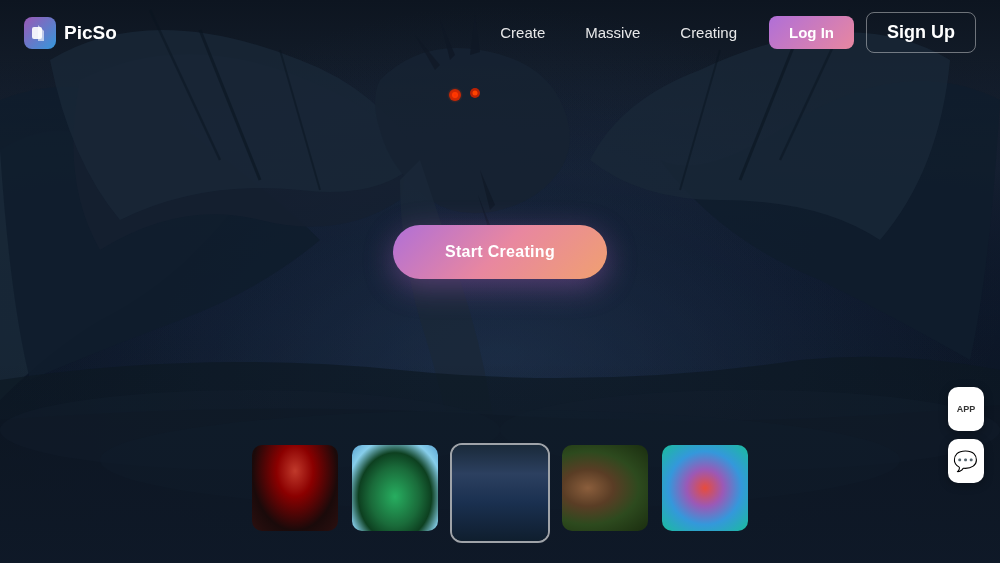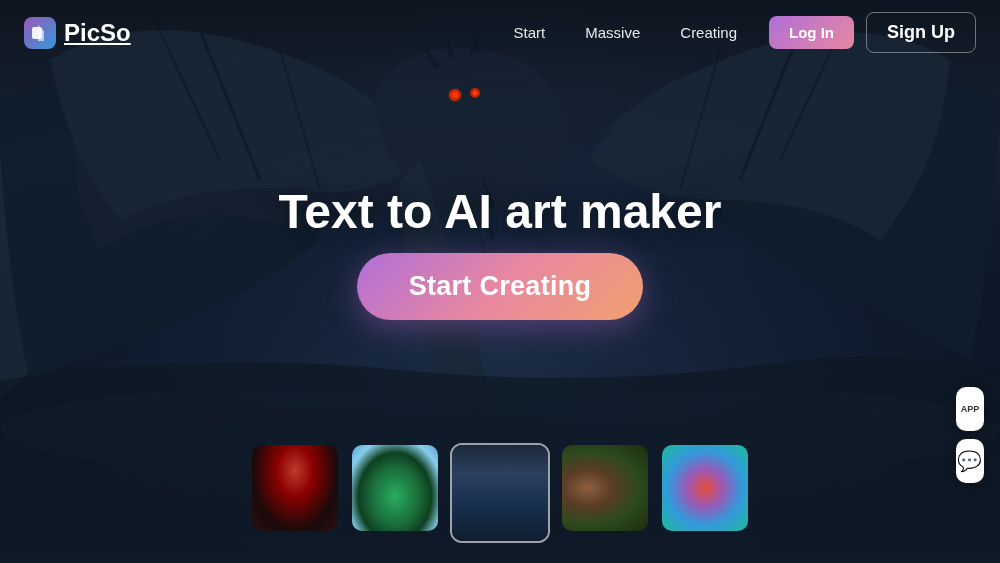--- a/index.html
+++ b/index.html
@@ -78,23 +78,22 @@
       display: flex;
       align-items: center;
       justify-content: center;
       color: white;
       font-size: 16px;
       font-weight: bold;
     }
 
     .logo-text {
       color: white;
-      font-size: 24px;
+      font-size: 19px;
       font-weight: 700;
-      text-decoration: underline;
     }
 
     .nav-links {
       display: flex;
       align-items: center;
       gap: 8px;
     }
 
     .nav-link {
       color: rgba(255,255,255,0.9);
@@ -157,21 +156,21 @@
     .hero-subtitle {
       color: rgba(255,255,255,0.75);
       font-size: 16px;
       text-align: center;
       margin-bottom: 36px;
     }
 
     .btn-start {
       background: linear-gradient(135deg, #b06fd8, #e887a0, #f0a070);
       color: white;
-      font-size: 27px;
+      font-size: 16px;
       font-weight: 700;
       padding: 18px 52px;
       border-radius: 50px;
       cursor: pointer;
       border: none;
       box-shadow: 0 8px 30px rgba(180,100,200,0.4);
       letter-spacing: 0.3px;
     }
 
     
@@ -266,21 +265,21 @@
       position: absolute;
       right: 16px;
       bottom: 80px;
       display: flex;
       flex-direction: column;
       gap: 8px;
       z-index: 10;
     }
 
     .side-btn {
-      width: 28px;
+      width: 36px;
       height: 44px;
       background: white;
       border-radius: 10px;
       display: flex;
       align-items: center;
       justify-content: center;
       cursor: pointer;
       box-shadow: 0 2px 10px rgba(0,0,0,0.3);
       font-size: 18px;
     }
@@ -369,30 +368,29 @@
     <div class="logo-icon">
       <svg width="20" height="20" viewBox="0 0 20 20" fill="none">
         <rect x="2" y="4" width="10" height="12" rx="2" fill="white" opacity="0.9"></rect>
         <path d="M 8 2 L 14 8 L 14 18 L 8 18" fill="white" opacity="0.6"></path>
       </svg>
     </div>
     <span class="logo-text">PicSo</span>
   </div>
 
   <div class="nav-links">
-    <a class="nav-link">Start</a>
+    <a class="nav-link">Create</a>
     <a class="nav-link">Massive</a>
     <a class="nav-link">Creating</a>
     <button class="btn-login">Log In</button>
     <button class="btn-signup">Sign Up</button>
   </div>
 </nav>
 
 <div class="hero-content">
-  <h1 class="hero-title">Text to AI art maker</h1>
   <button class="btn-start">Start Creating</button>
 
 </div>
 
 <div class="gallery">
   <div class="thumb thumb-1">
     <div class="thumb-inner"></div>
   </div>
   <div class="thumb thumb-2">
     <div class="thumb-inner"></div>

